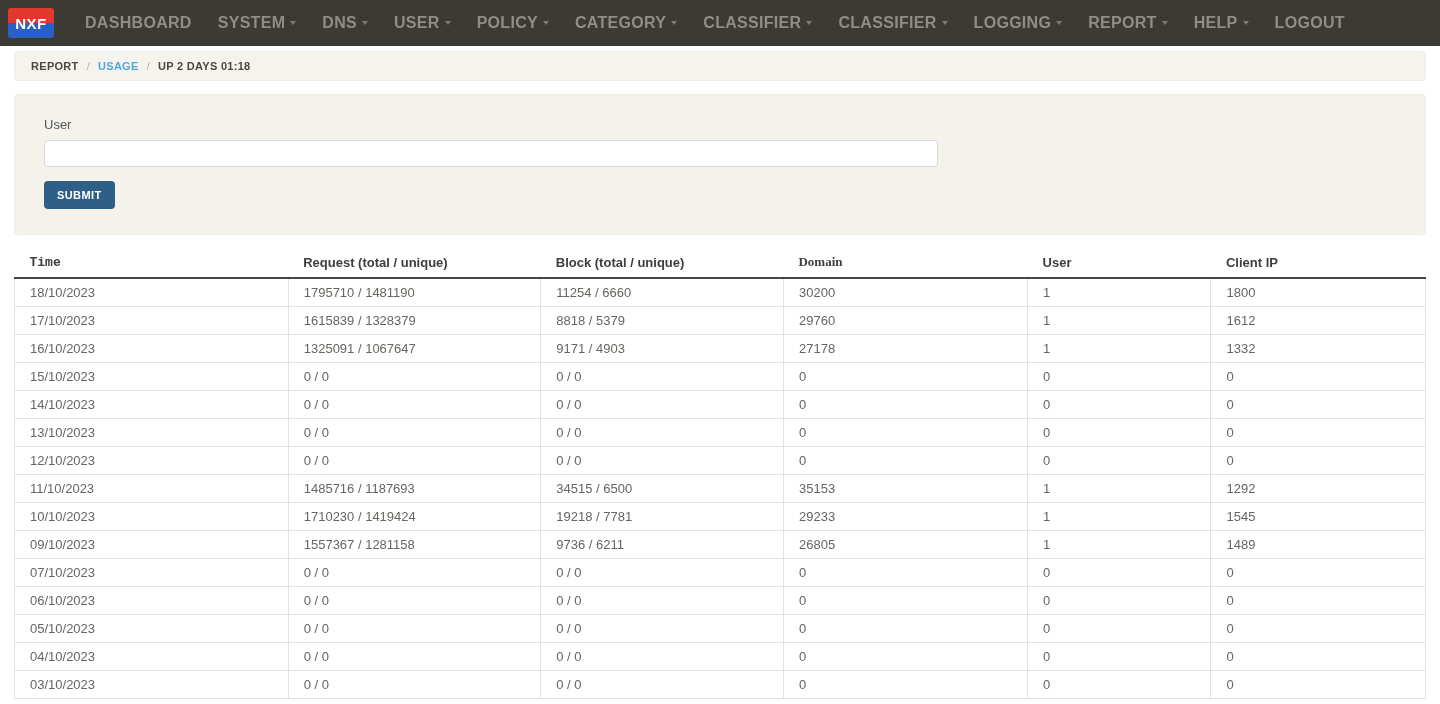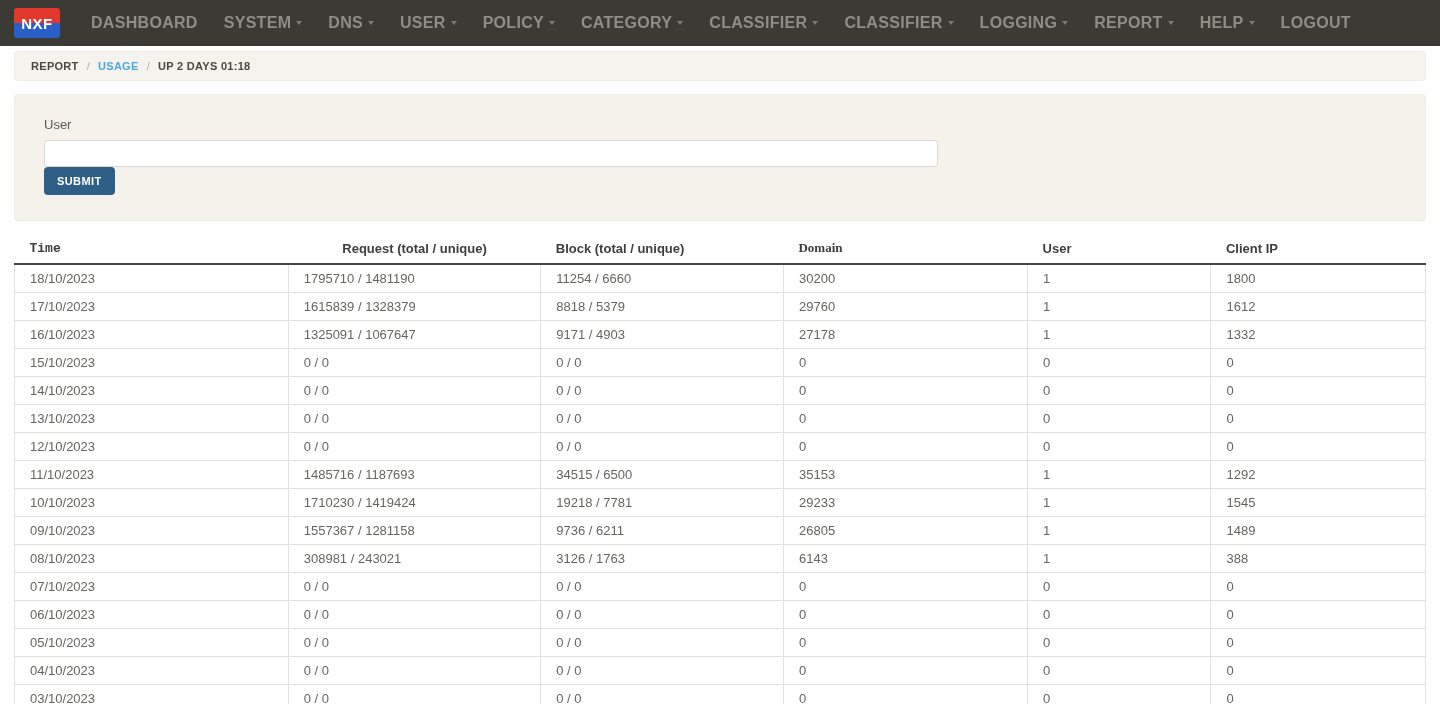--- a/index.html
+++ b/index.html
@@ -1,20 +1,20 @@
 <!DOCTYPE html>
 <html><head>
 <meta charset="utf-8">
 <style>
   * { margin: 0; padding: 0; box-sizing: border-box; }
   html, body { width: 1440px; height: 704px; overflow: hidden; background: #ffffff;
     font-family: "Liberation Sans", sans-serif; }
 
   
-  .navbar { height: 46px; background: #3b3a35; display: flex; align-items: center; padding: 0 14px; }
+  .navbar { height: 46px; background: #3b3a35; display: flex; align-items: center; padding: 0 8px; }
   .logo { width: 46px; height: 30px; border-radius: 3px; display: flex; align-items: center; justify-content: center;
     background: linear-gradient(to bottom, #e2382d 0%, #e2382d 50%, #2a5fc6 50%, #2a5fc6 100%);
     color: #ffffff; font-weight: bold; font-size: 15px; letter-spacing: 0.5px; cursor: pointer; }
   .nav-menu { display: flex; align-items: center; margin-left: 18px; }
   .nav-item { display: flex; align-items: center; padding: 0 13px; height: 46px; cursor: pointer;
     color: #8f8d86; font-size: 16px; font-weight: bold; letter-spacing: 0.3px; white-space: nowrap; }
   .nav-item .caret { display: inline-block; margin-left: 5px; width: 0; height: 0;
     border-left: 3.5px solid transparent; border-right: 3.5px solid transparent; border-top: 4px solid #7d7b74; }
 
   
@@ -24,21 +24,21 @@
   .crumb-sep { color: #b4b1a8; margin: 0 8px; font-weight: normal; }
   .crumb-link { color: #4fa8dd; cursor: pointer; text-align: right; }
 
   
   .filter-panel { margin: 13px 14px 0 14px; background: #f5f2ec; border: 1px solid #efece4;
     border-radius: 4px; padding: 22px 29px 25px 29px; }
   .field-label { font-size: 13px; color: #55595c; margin-bottom: 8px; }
   .user-input { display: block; width: 894px; height: 27px; background: #ffffff;
     border: 1px solid #d6d8da; border-radius: 4px; padding: 0 8px; font-size: 13px; color: #444;
     outline: none; }
-  .submit-btn { background: #2f5f87; color: #ffffff; border: none; border-radius: 4px;
+  .submit-btn { margin-top: 14px; background: #2f5f87; color: #ffffff; border: none; border-radius: 4px;
     font-size: 11px; font-weight: bold; letter-spacing: 0.4px; padding: 8px 13px; cursor: pointer;
     font-family: "Liberation Sans", sans-serif; }
 
   
   .usage-table { margin: 14px 14px 0 14px; width: 1412px; border-collapse: collapse; table-layout: fixed; }
   .usage-table th { text-align: left; font-size: 13px; font-weight: bold; color: #3e3e3e;
     padding: 5px 15px 7px 15px; border-bottom: 2px solid #454545; white-space: nowrap; }
   .usage-table td { font-size: 13px; color: #666560; padding: 6px 15px;
     border: 1px solid #e2e1dd; white-space: nowrap; overflow: hidden; }
 </style>
@@ -108,21 +108,21 @@
 <div class="filter-panel">
   <div class="field-label">User</div>
   <input class="user-input" type="text" value="" style="">
   <button class="submit-btn">SUBMIT</button>
 </div>
 
 <table class="usage-table">
   <thead>
     <tr>
         <th style="width: 19.4%; font-family: Liberation Mono, monospace;">Time</th>
-        <th style="width: 17.9%; text-align: center;">Request (total / unique)</th>
+        <th style="width: 17.9%;">Request (total / unique)</th>
         <th style="width: 17.2%;">Block (total / unique)</th>
         <th style="width: 17.3%; font-family: Liberation Serif, serif;">Domain</th>
         <th style="width: 13%;">User</th>
         <th style="width: 15.2%;">Client IP</th>
       </tr>
   </thead>
   <tbody>
       <tr>
         <td>18/10/2023</td>
         <td>1795710 / 1481190</td>
@@ -197,28 +197,20 @@
       </tr>
       <tr>
         <td>09/10/2023</td>
         <td>1557367 / 1281158</td>
         <td>9736 / 6211</td>
         <td>26805</td>
         <td>1</td>
         <td>1489</td>
       </tr>
       <tr>
-        <td>08/10/2023</td>
-        <td>308981 / 243021</td>
-        <td>3126 / 1763</td>
-        <td>6143</td>
-        <td>1</td>
-        <td>388</td>
-      </tr>
-      <tr>
         <td>07/10/2023</td>
         <td>0 / 0</td>
         <td>0 / 0</td>
         <td>0</td>
         <td>0</td>
         <td>0</td>
       </tr>
       <tr>
         <td>06/10/2023</td>
         <td>0 / 0</td>

